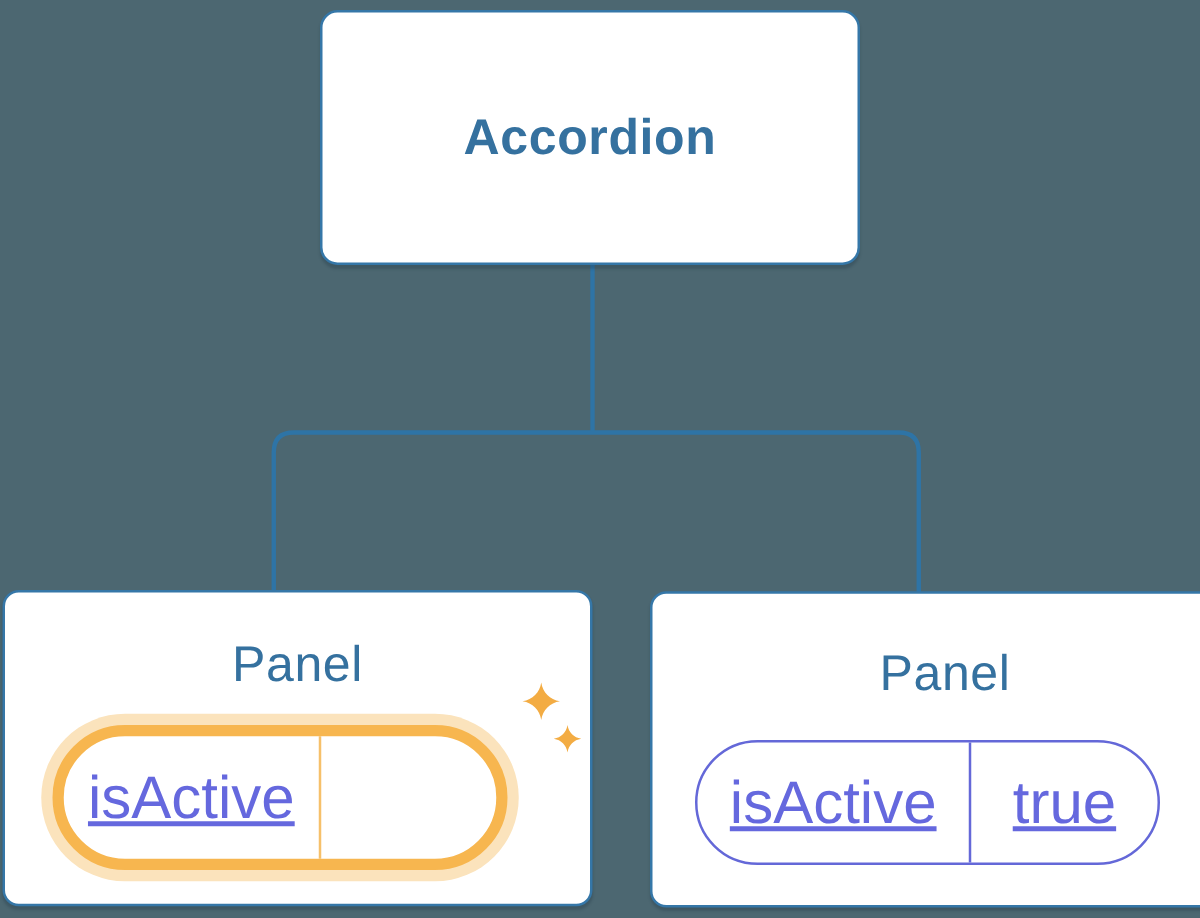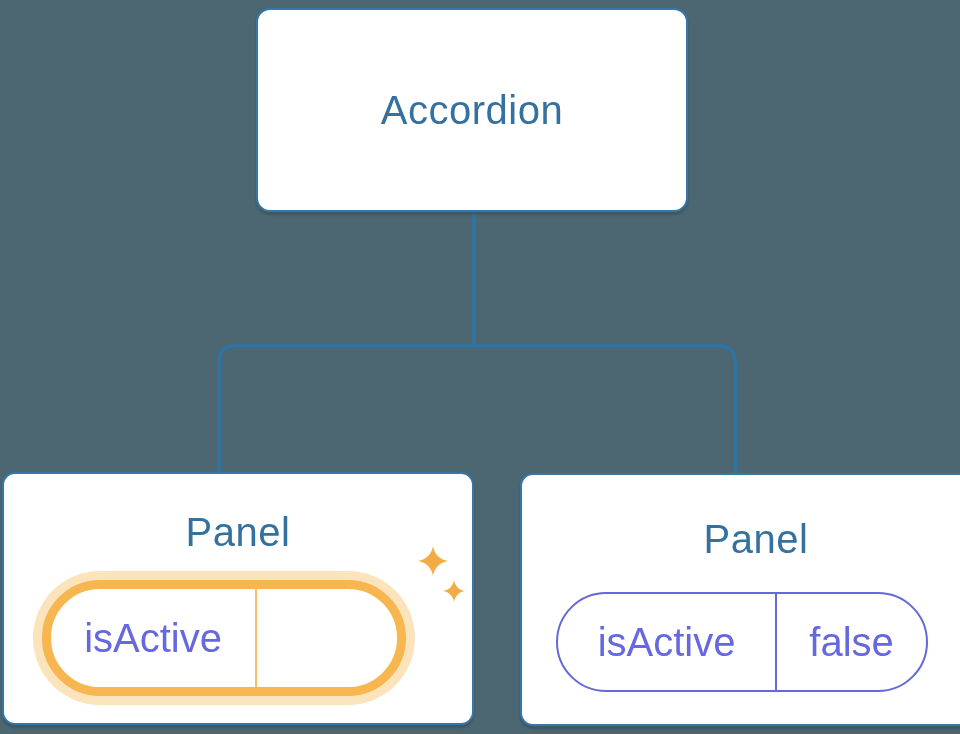--- a/index.html
+++ b/index.html
@@ -30,21 +30,21 @@
     left: 256px; top: 8px;
     width: 432px; height: 204px;
     border-radius: 14px;
     display: flex;
     align-items: center;
     justify-content: center;
   }
   .root-label {
     color: #35719F;
     font-size: 40px;
-    font-weight: 400;
+    font-weight: 700;
     letter-spacing: 0.5px;
     text-align: right;
   }
   .panel-node {
     width: 472px; height: 253px;
     border-radius: 13px;
   }
   .panel-left  { left: 2px;   top: 472px; }
   .panel-right { left: 520px; top: 473px; }
   .panel-title {
@@ -75,23 +75,24 @@
   .pill-inactive {
     left: 34px; top: 117px;
     width: 372px; height: 100px;
     border: 2px solid #6468D8;
     border-radius: 52px;
   }
   .pill-cell {
     display: flex;
     align-items: center;
     justify-content: center;
-    font-size: 40px;
+    font-size: 48px;
     color: #6568DE;
     overflow: hidden;
+    text-decoration: underline;
   }
   .cell-key   { flex: 0 0 59%; }
   .cell-value { flex: 1 1 auto; }
   .pill-divider {
     flex: 0 0 2px;
     align-self: stretch;
   }
   .pill-active .pill-divider   { background: #F6C06A; }
   .pill-inactive .pill-divider { background: #6468D8; }
   .pill-active .cell-value {
@@ -131,17 +132,17 @@
       <path fill="#F3AC43" d="M38 36 C39 42 43 46 49 47 C43 48 39 52 38 58 C37 52 33 48 27 47 C33 46 37 42 38 36 Z"></path>
     </svg>
   </div>
 
   <div class="node panel-node panel-right">
     <div class="panel-title">Panel</div>
 
     <div class="state-pill pill-inactive">
       <div class="pill-cell cell-key">isActive</div>
       <div class="pill-divider"></div>
-      <div class="pill-cell cell-value">false</div>
+      <div class="pill-cell cell-value">true</div>
     </div>
   </div>
 
 </div>
 
 </body></html>

